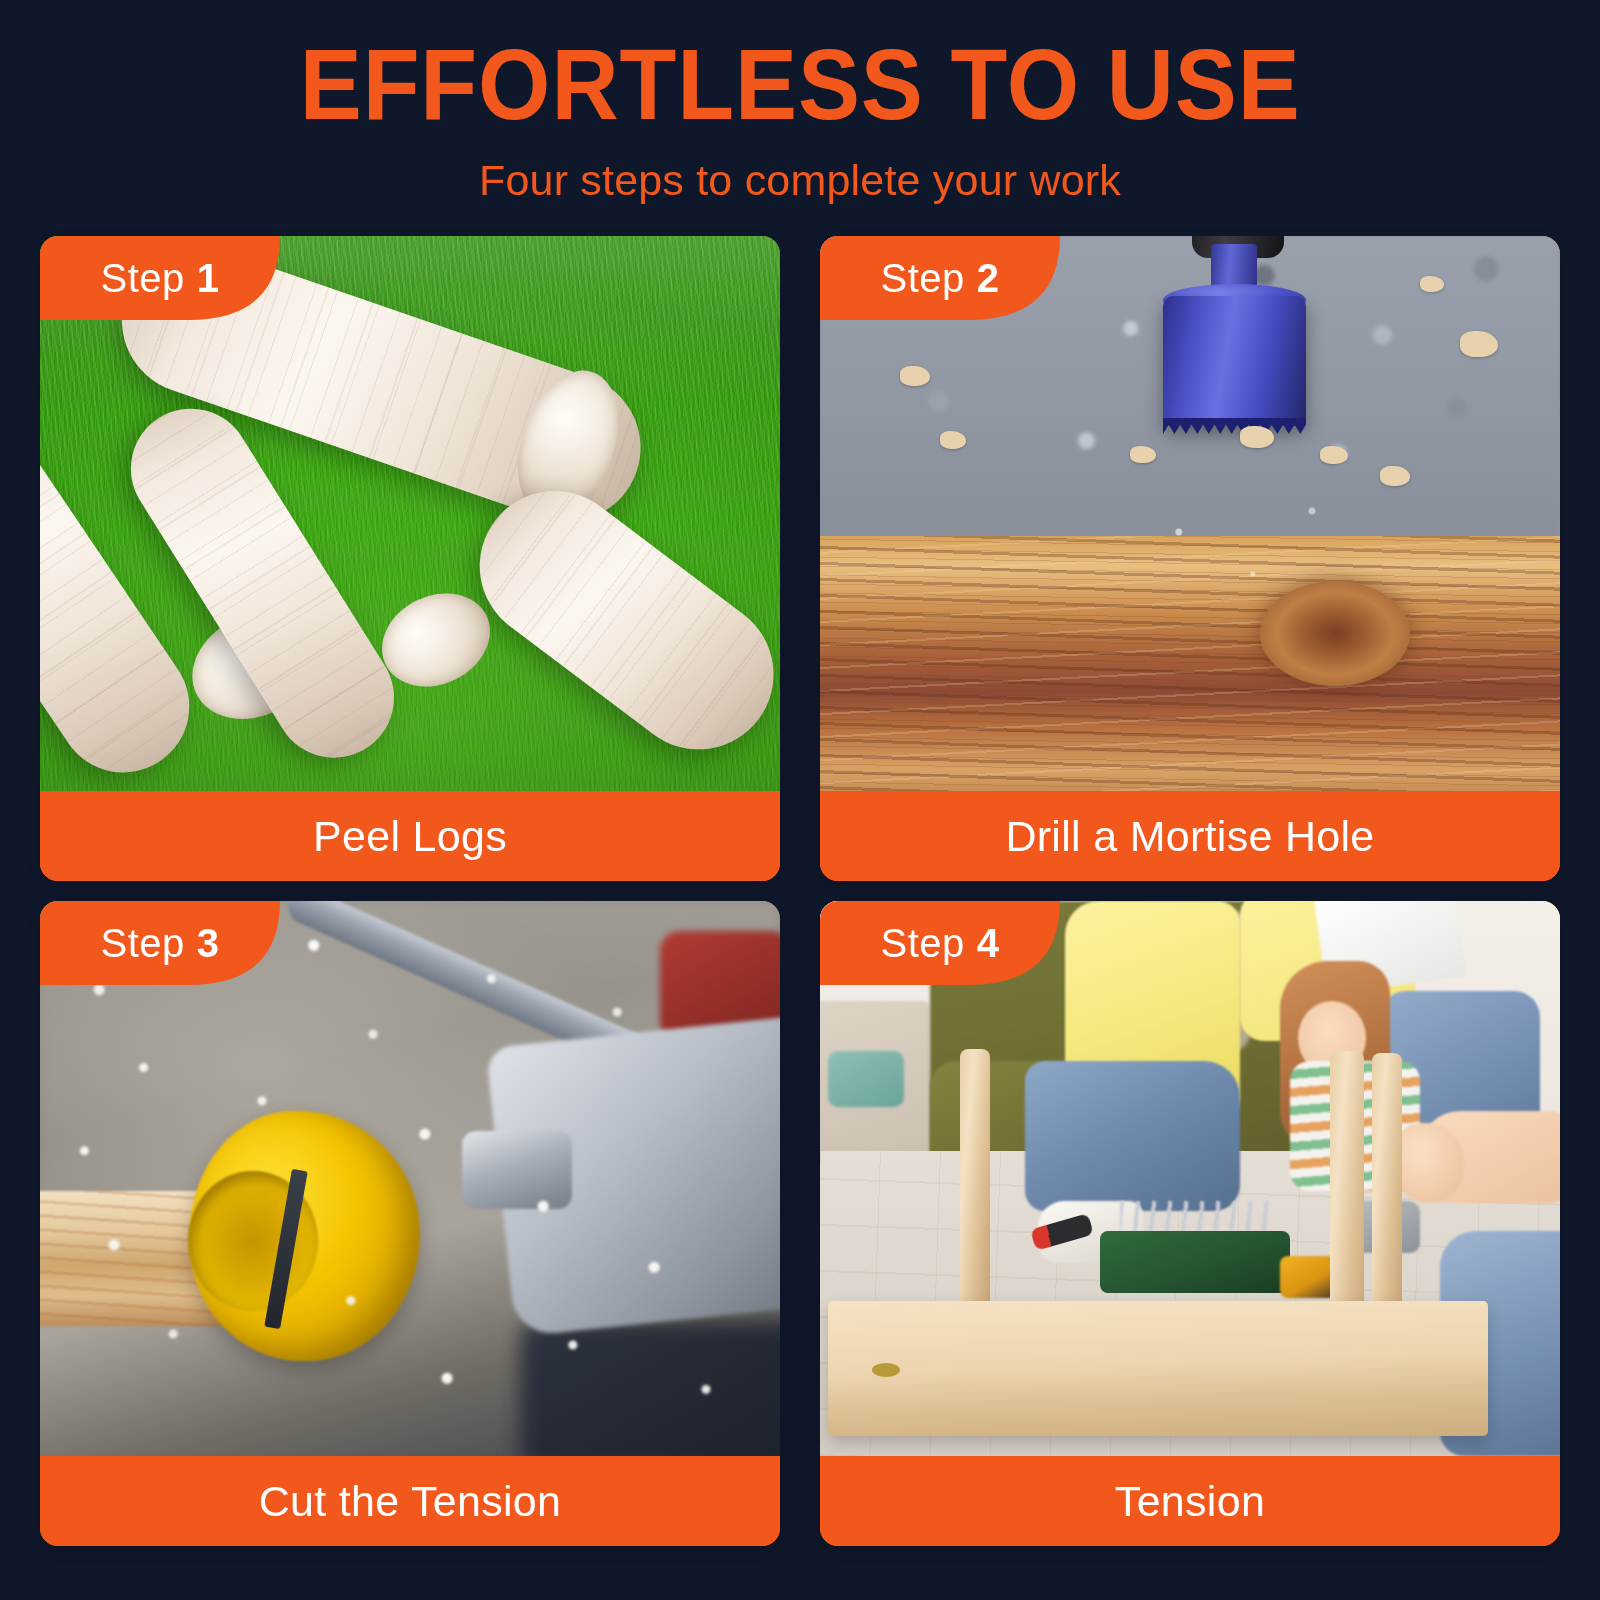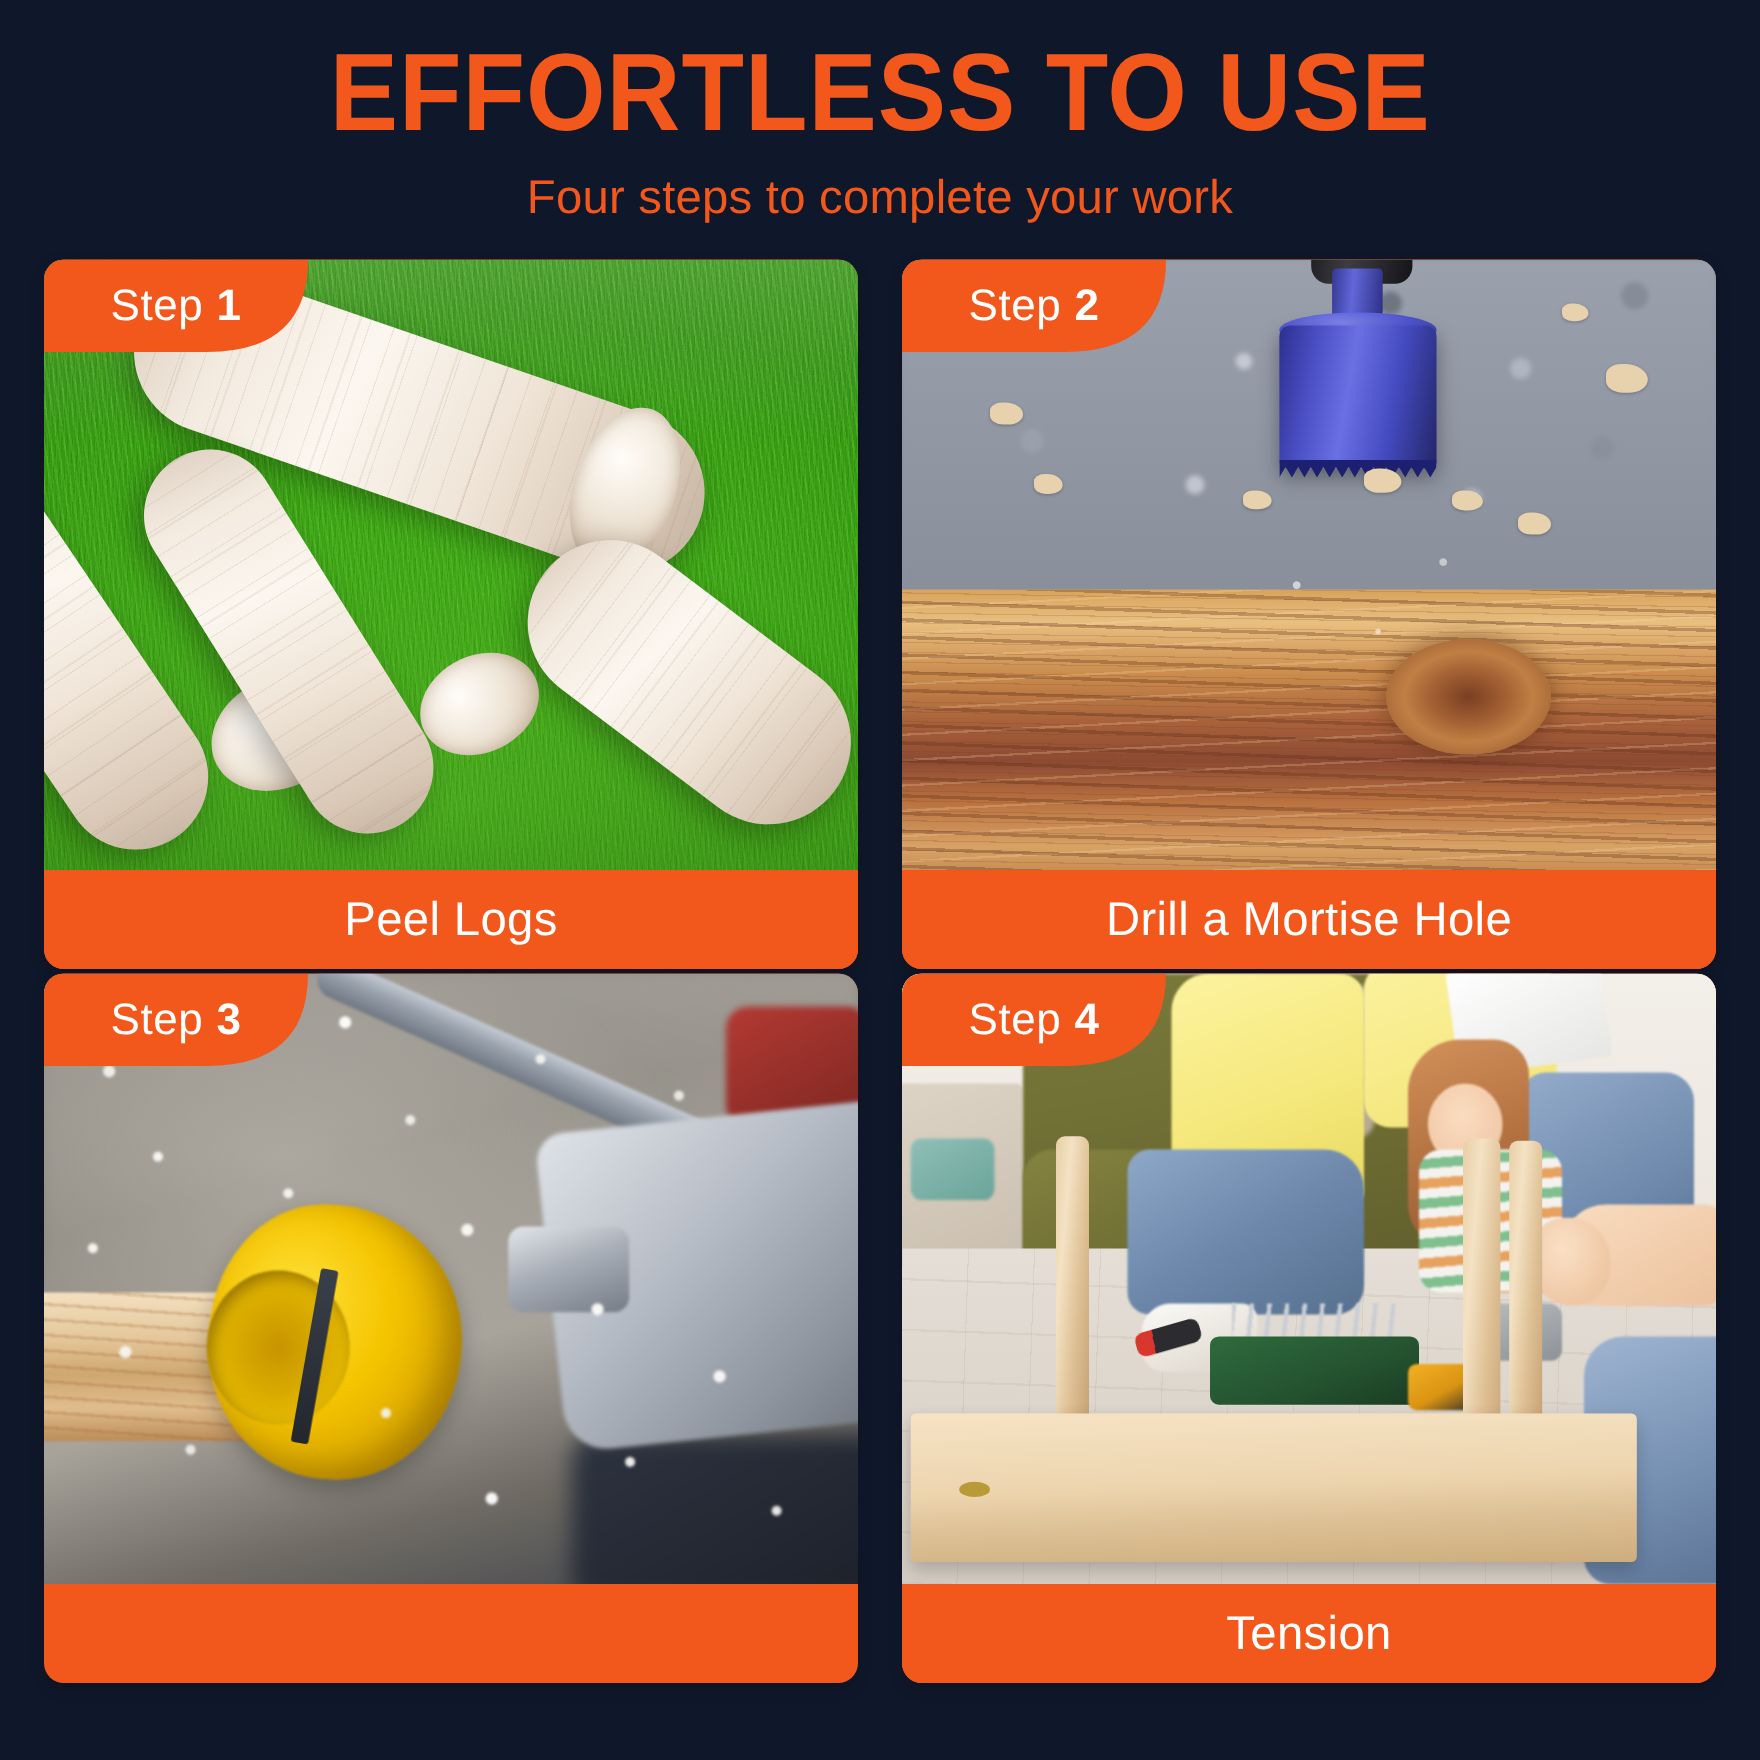--- a/index.html
+++ b/index.html
@@ -53,21 +53,21 @@
   
   .grid {
     position: absolute;
     left: 40px;
     top: 236px;
     width: 1520px;
     height: 1330px;
     display: grid;
     grid-template-columns: 740px 740px;
     grid-template-rows: 645px 645px;
-    gap: 4px 40px;
+    gap: 20px 40px;
   }
 
   .card {
     position: relative;
     width: 740px;
     height: 645px;
     border-radius: 18px;
     overflow: hidden;
     background: #F2571C;
     box-shadow: 0 5px 14px rgba(0,0,0,0.16);
@@ -670,20 +670,21 @@
       <div class="badge">
         <svg viewBox="0 0 300 84">
           <path d="M0,18 Q0,0 18,0 L240,0 Q240,84 148,84 L0,84 Z" fill="#F2571C"></path>
         </svg>
         <div class="badge-text">
           <span>Step</span>
           <span class="num">3</span>
         </div>
       </div>
 
+      <div class="caption">Cut the Tension</div>
     </div>
 
     <div class="card">
       <div class="photo">
         <div class="sc4">
           <div class="wall4"></div>
           <div class="shelf4"></div>
           <div class="pillow4"></div>
           <div class="sofa4"></div>
           <div class="cushion4"></div>

